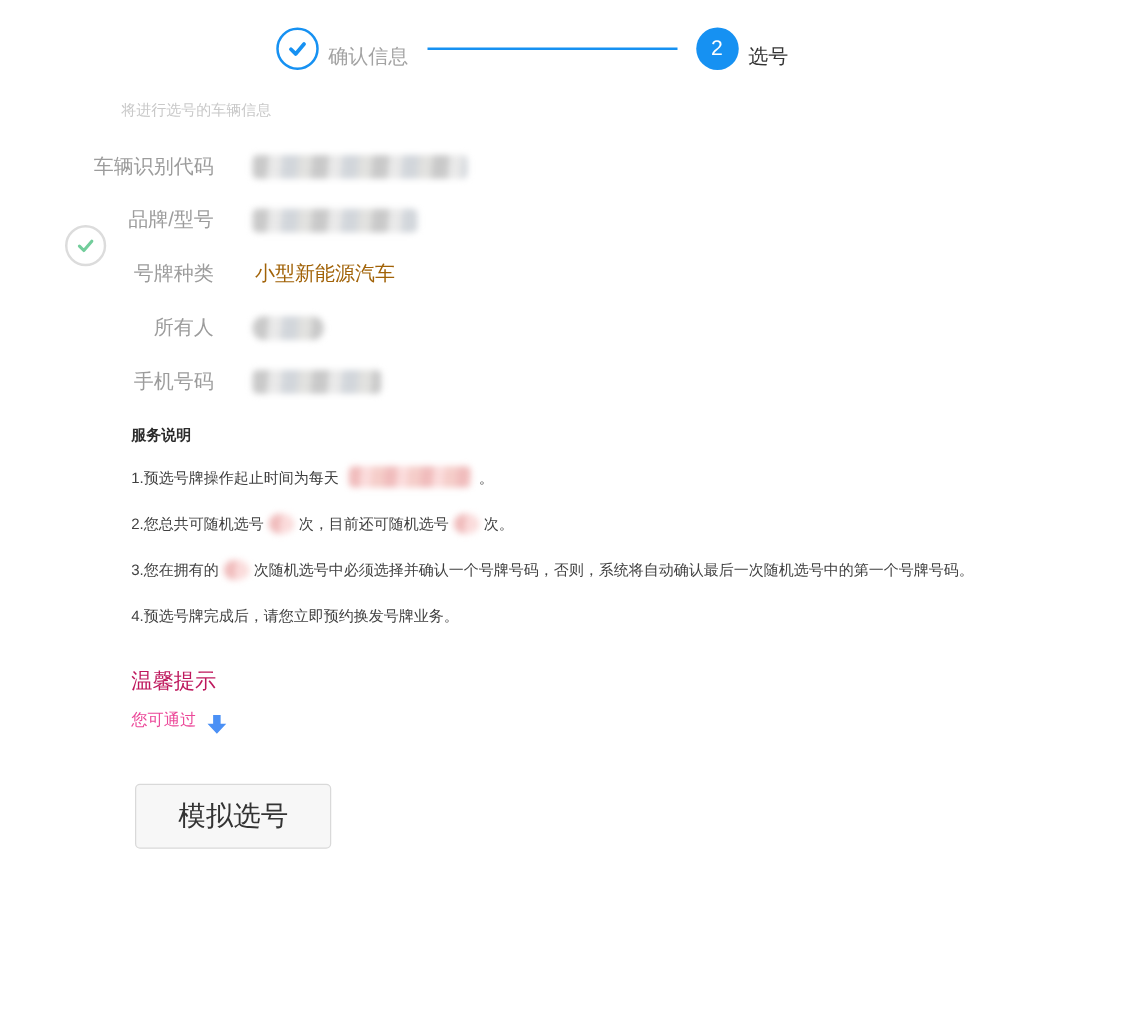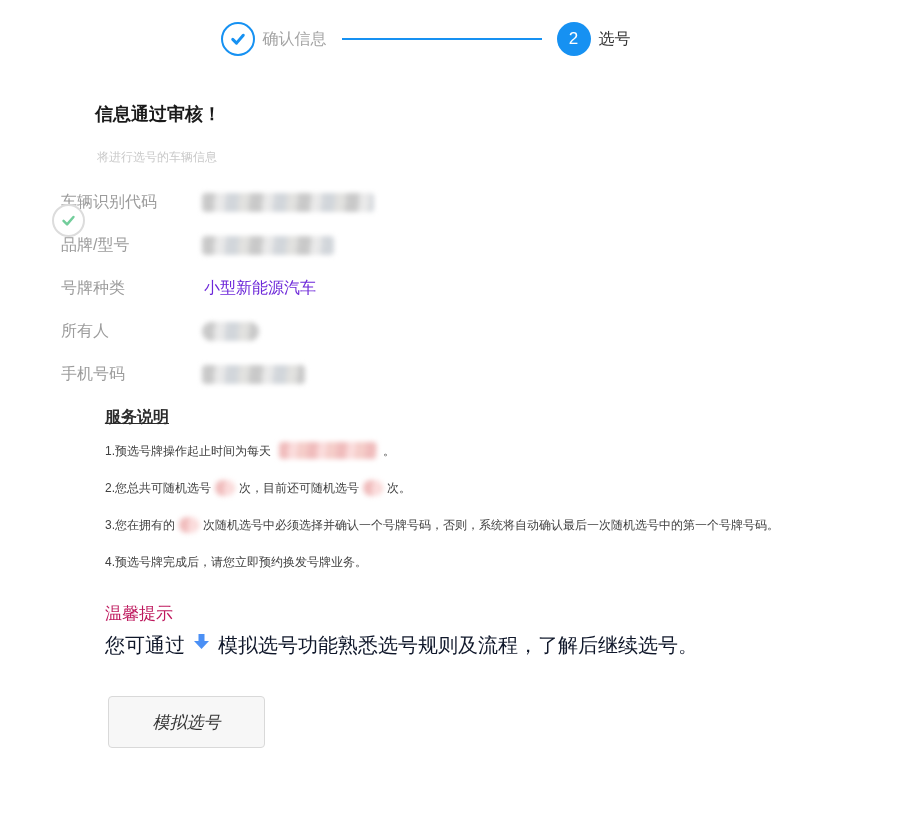--- a/index.html
+++ b/index.html
@@ -10,21 +10,21 @@
     color:#404040;
     overflow:hidden;
   }
 
   
   .stepper {
     display:flex; align-items:center; justify-content:center;
     padding-top:22px;
     position:relative; left:-27px;
   }
-  .step { display:flex; align-items:center; }
+  .step { display:flex; align-items:flex-end; }
   .step-circle {
     width:34px; height:34px; border-radius:50%;
     box-sizing:border-box;
     display:flex; align-items:center; justify-content:center;
     flex:none;
   }
   .step-circle.done { border:2px solid #1691f2; background:#fff; }
   .step-circle.active { background:#1691f2; color:#fff; font-size:17px; }
   .step-label { font-size:16px; margin-left:8px; }
   .step-label.done { color:#a3a3a3; }
@@ -50,24 +50,24 @@
     font-size:12px; color:#c9c9c9; line-height:18px;
   }
 
   
   .fields { margin-top:26px; }
   .field-row {
     margin-left:61px; margin-bottom:23px;
     display:flex; align-items:center; height:20px;
   }
   .field-label {
-    width:110px; text-align:left;
+    width:110px; text-align:right;
     color:#9c9c9c; font-size:16px; flex:none;
   }
-  .field-value { margin-left:33px; font-size:16px; color:#6d28d9; }
+  .field-value { margin-left:33px; font-size:16px; color:#a16207; }
 
   
   .blur {
     display:inline-block;
     filter:blur(2.5px);
     border-radius:4px;
   }
   .blur-gray {
     background-image:repeating-linear-gradient(95deg,
       #c9c9c9 0 13px, #e9e9e9 13px 24px, #d2d6db 24px 37px, #e1e1df 37px 48px);
@@ -81,52 +81,51 @@
   .w-brand { width:132px; }
   .w-owner { width:57px; border-radius:9px; }
   .w-phone { width:103px; }
   .blur-inline { vertical-align:-4px; }
   .w-time  { width:98px; height:17px; margin:0 6px 0 8px; }
   .w-count { width:20px; height:16px; border-radius:8px; margin:0 4px; }
 
   
   .section-title {
     margin:21px 0 0 105px; padding:0;
-    font-size:16px; font-weight:700; color:#2b2b2b; line-height:20px;text-decoration:underline;
+    font-size:12px; font-weight:700; color:#2b2b2b; line-height:20px;
   }
   .service-list {
     margin:6px 0 0 105px;
     width:800px;
     font-size:12px; color:#404040; line-height:37px;
   }
   .service-list p { margin:0; padding:0; }
 
   
   .tips-title {
     margin:23px 0 0 105px; padding:0;
     font-size:17px; font-weight:400; color:#be185d; line-height:20px;
   }
   .tips-text {
     margin:9px 0 0 105px;
-    font-size:20px; color:#0f172a; line-height:24px;
-    display:flex; align-items:flex-start;
+    font-size:13px; color:#ec4899; line-height:24px;
+    display:flex; align-items:flex-end;
   }
   .down-arrow { margin:0 8px; display:inline-flex; }
 
   
   .actions { margin:39px 0 0 108px; display:flex; }
   .btn {
     width:157px; height:52px;
     border-radius:4px;
-    font-size:17px;
+    font-size:22px;
     font-family:"Liberation Sans", sans-serif;
     cursor:pointer;
     display:flex; align-items:center; justify-content:center;
     box-sizing:border-box;
-    font-style:italic;
   }
   .btn-secondary {
     background:#f7f7f7; border:1px solid #d9d9d9; color:#333;
   }
   .btn-primary {
     background:#4787ed; border:1px solid #3d76d6; color:#fff;
     margin-left:18px;
   }
 </style>
 </head>
@@ -147,21 +146,20 @@
     <span class="step-label active">选号</span>
   </div>
 </div>
 
 <div class="result">
   <span class="result-check">
     <svg width="17" height="17" viewBox="0 0 24 24">
       <path d="M5 12.5 L10 17.5 L19 7" stroke="#72cd9b" stroke-width="3.5" fill="none" stroke-linecap="round" stroke-linejoin="round"></path>
     </svg>
   </span>
-  <h2 class="result-title">信息通过审核！</h2>
   <div class="result-subtitle">将进行选号的车辆信息</div>
 
   <div class="fields">
     <div class="field-row">
       <span class="field-label">车辆识别代码</span>
       <span class="blur blur-gray blur-field w-vin"></span>
     </div>
     <div class="field-row">
       <span class="field-label">品牌/型号</span>
       <span class="blur blur-gray blur-field w-brand"></span>
@@ -190,18 +188,17 @@
 </div>
 
 <h3 class="tips-title">温馨提示</h3>
 <div class="tips-text">
   <span>您可通过</span>
   <span class="down-arrow">
     <svg width="17" height="17" viewBox="0 0 17 17">
       <path d="M5.5 1 h6 v7 h4.5 L8.5 16 L1 8 h4.5 z" fill="#4b90f5"></path>
     </svg>
   </span>
-  <span>模拟选号功能熟悉选号规则及流程，了解后继续选号。</span>
 </div>
 
 <div class="actions">
   <button class="btn btn-secondary">模拟选号</button>
 </div>
 
 </body></html>

